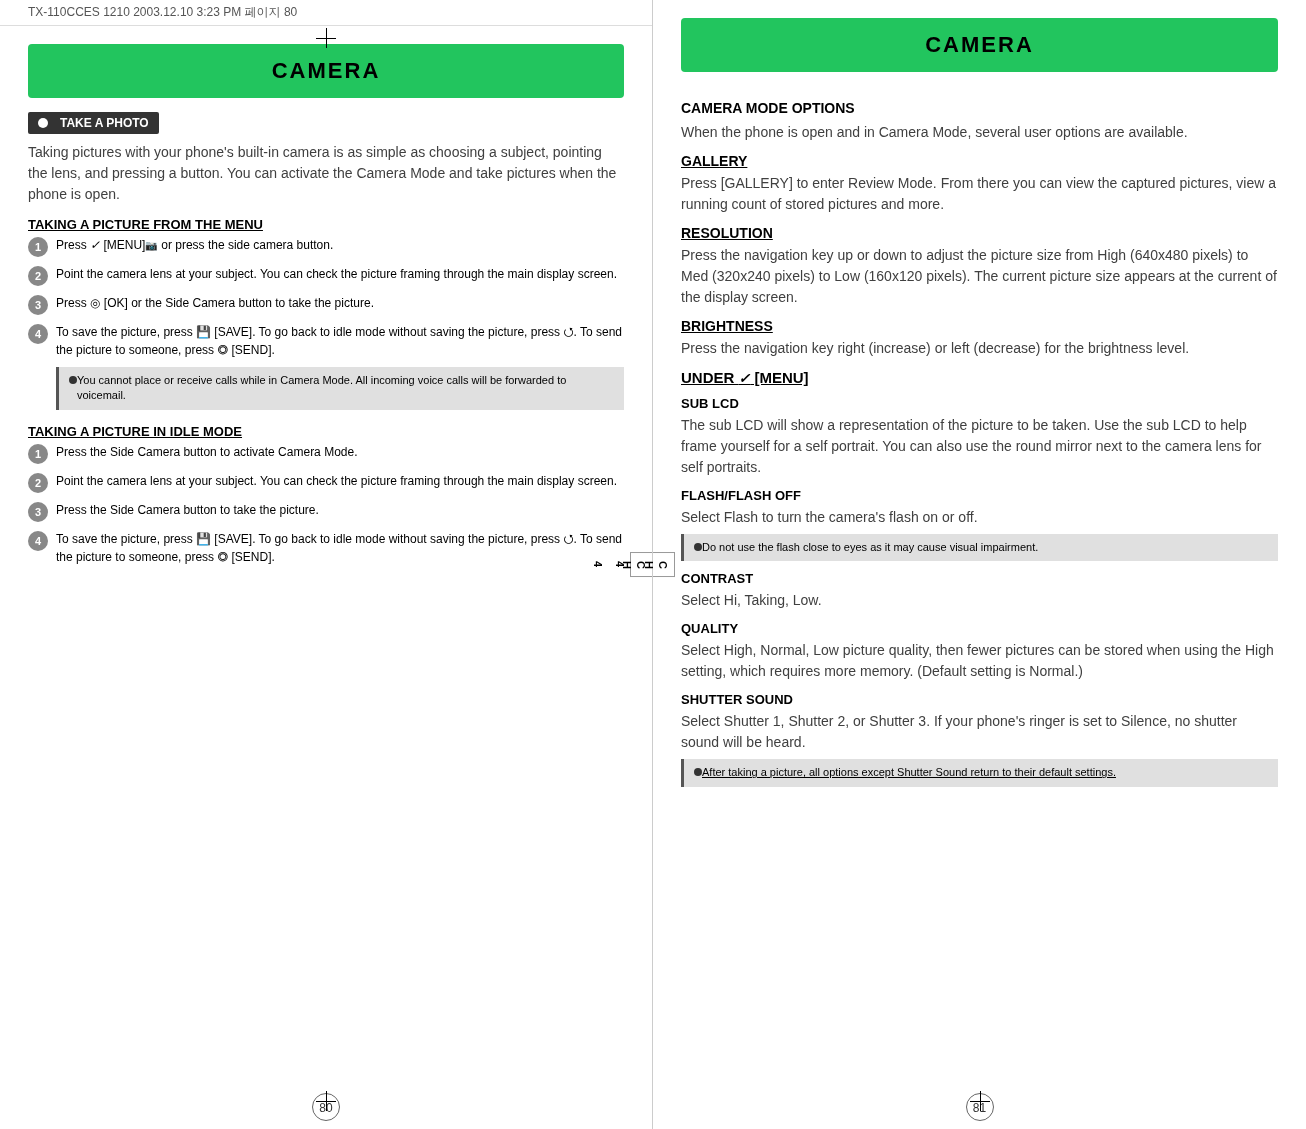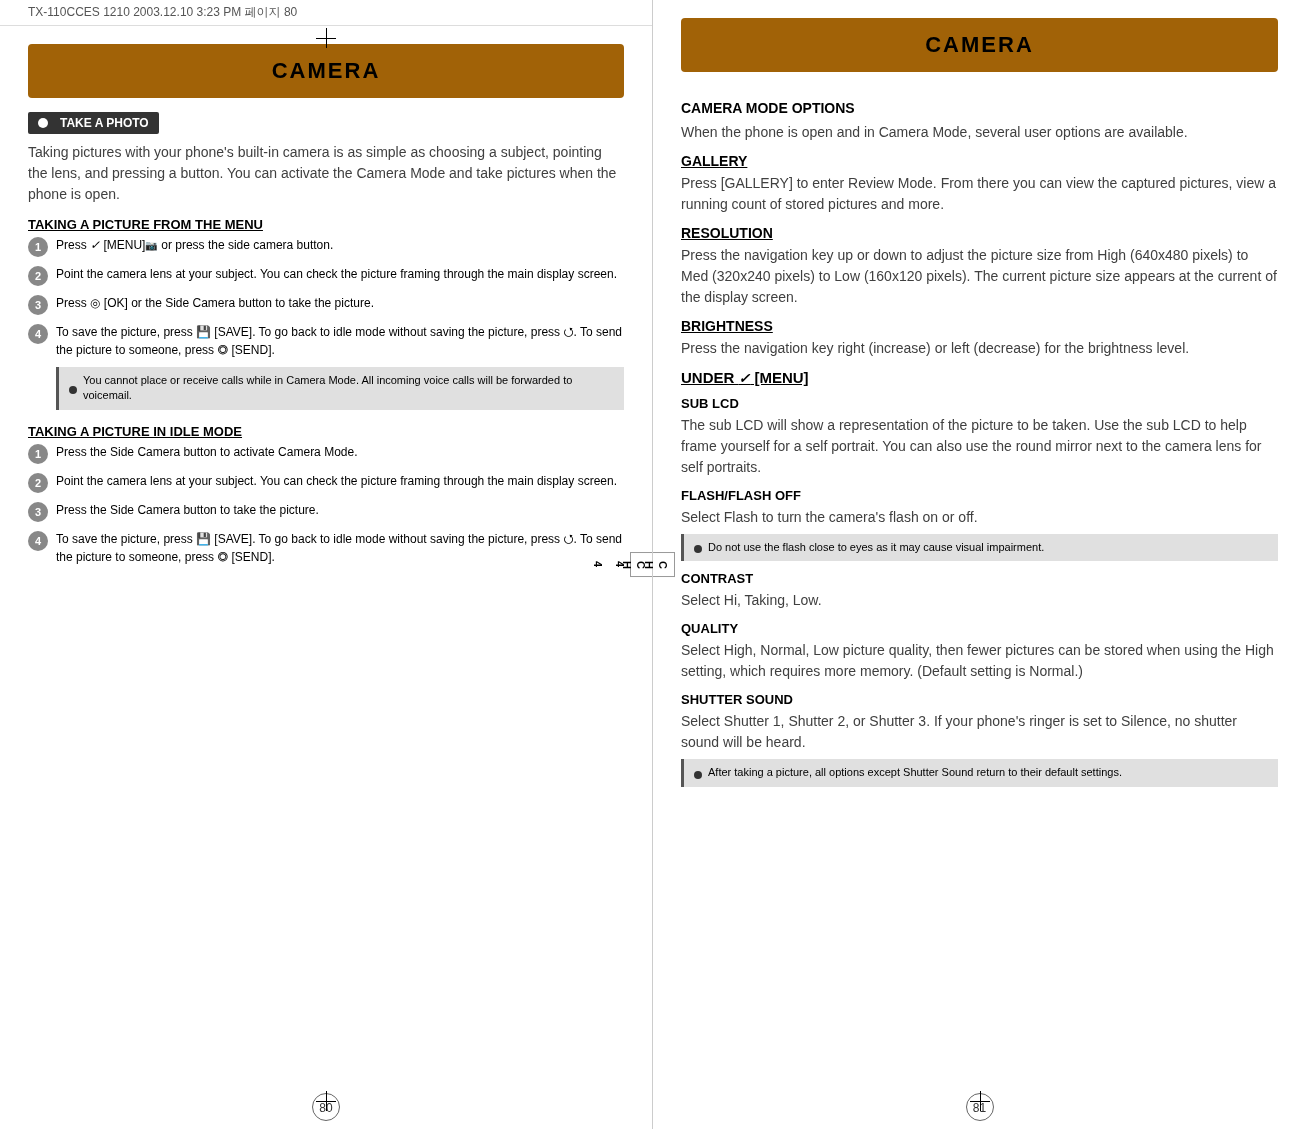--- a/index.html
+++ b/index.html
@@ -38,21 +38,21 @@
       height: 100%;
       background: #fff;
       padding: 0;
       position: relative;
       display: flex;
       flex-direction: column;
     }
 
     
     .page-header {
-      background: #a16207;
+      background: #22c55e;
       text-align: center;
       padding: 14px 0;
       margin: 18px 28px 0 28px;
       border-radius: 4px;
     }
 
     .page-header-title {
       font-size: 22px;
       font-weight: bold;
       color: #000;
@@ -151,22 +151,21 @@
 
     
     .note-box {
       background: #e0e0e0;
       border-left: 3px solid #555;
       padding: 6px 10px;
       margin: 6px 0 6px 28px;
       font-size: 11px;
       line-height: 1.4;
       display: flex;
-      gap: 6px;
-      align-items: center;
+      align-items: flex-start;
     }
 
     .note-bullet {
       width: 8px;
       height: 8px;
       background: #333;
       border-radius: 50%;
       flex-shrink: 0;
       margin-top: 3px;
     }
@@ -410,21 +409,21 @@
 
       <div class="subsection-title-noline">CONTRAST</div>
       <p class="body-text">Select Hi, Taking, Low.</p>
 
       <div class="subsection-title-noline">QUALITY</div>
       <p class="body-text">Select High, Normal, Low picture quality, then fewer pictures can be stored when using the High setting, which requires more memory. (Default setting is Normal.)</p>
 
       <div class="subsection-title-noline">SHUTTER SOUND</div>
       <p class="body-text">Select Shutter 1, Shutter 2, or Shutter 3. If your phone's ringer is set to Silence, no shutter sound will be heard.</p>
 
-      <div class="note-box" style="margin-left:0;">
+      <div class="note-box" style="margin-left:0;text-decoration:underline;">
         <span class="note-bullet"></span>
         <span>After taking a picture, all options except Shutter Sound return to their default settings.</span>
       </div>
 
     </div>
 
     <div class="page-number">
       <span class="page-number-circle">81</span>
     </div>
 

